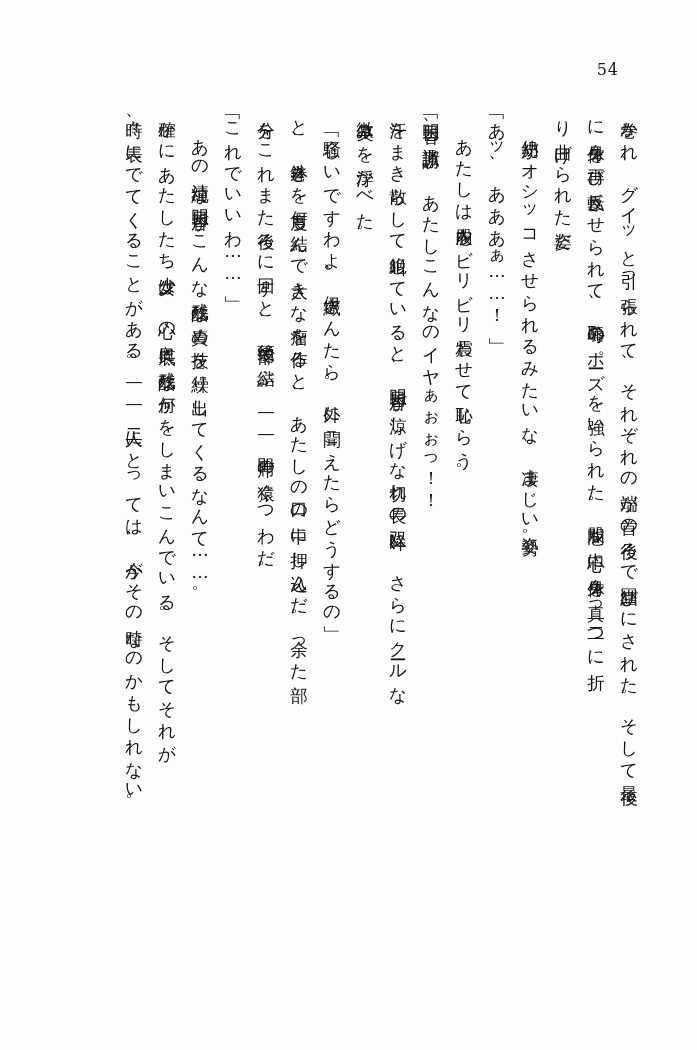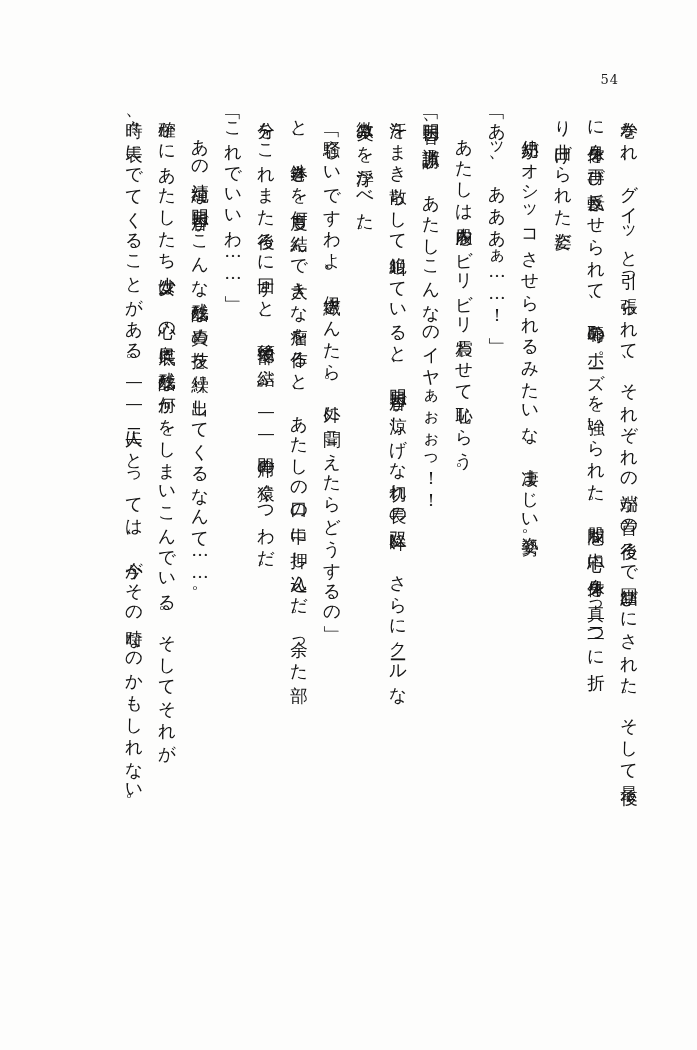--- a/index.html
+++ b/index.html
@@ -15,23 +15,23 @@
     overflow: hidden;
     position: relative;
   }
   .page {
     position: absolute;
     inset: 0;
     background: #fdfdfc;
   }
   .page-number {
     position: absolute;
-    top: 72px;
+    top: 60px;
     right: 78px;
-    font-size: 13px;
+    font-size: 16px;
     letter-spacing: 1px;
     color: #1a1a1a;
     font-family: "DejaVu Serif", "Liberation Serif", serif;
     text-align: center;
   }
   .body-text {
     position: absolute;
     top: 108px;
     left: 56px;
     right: 60px;

